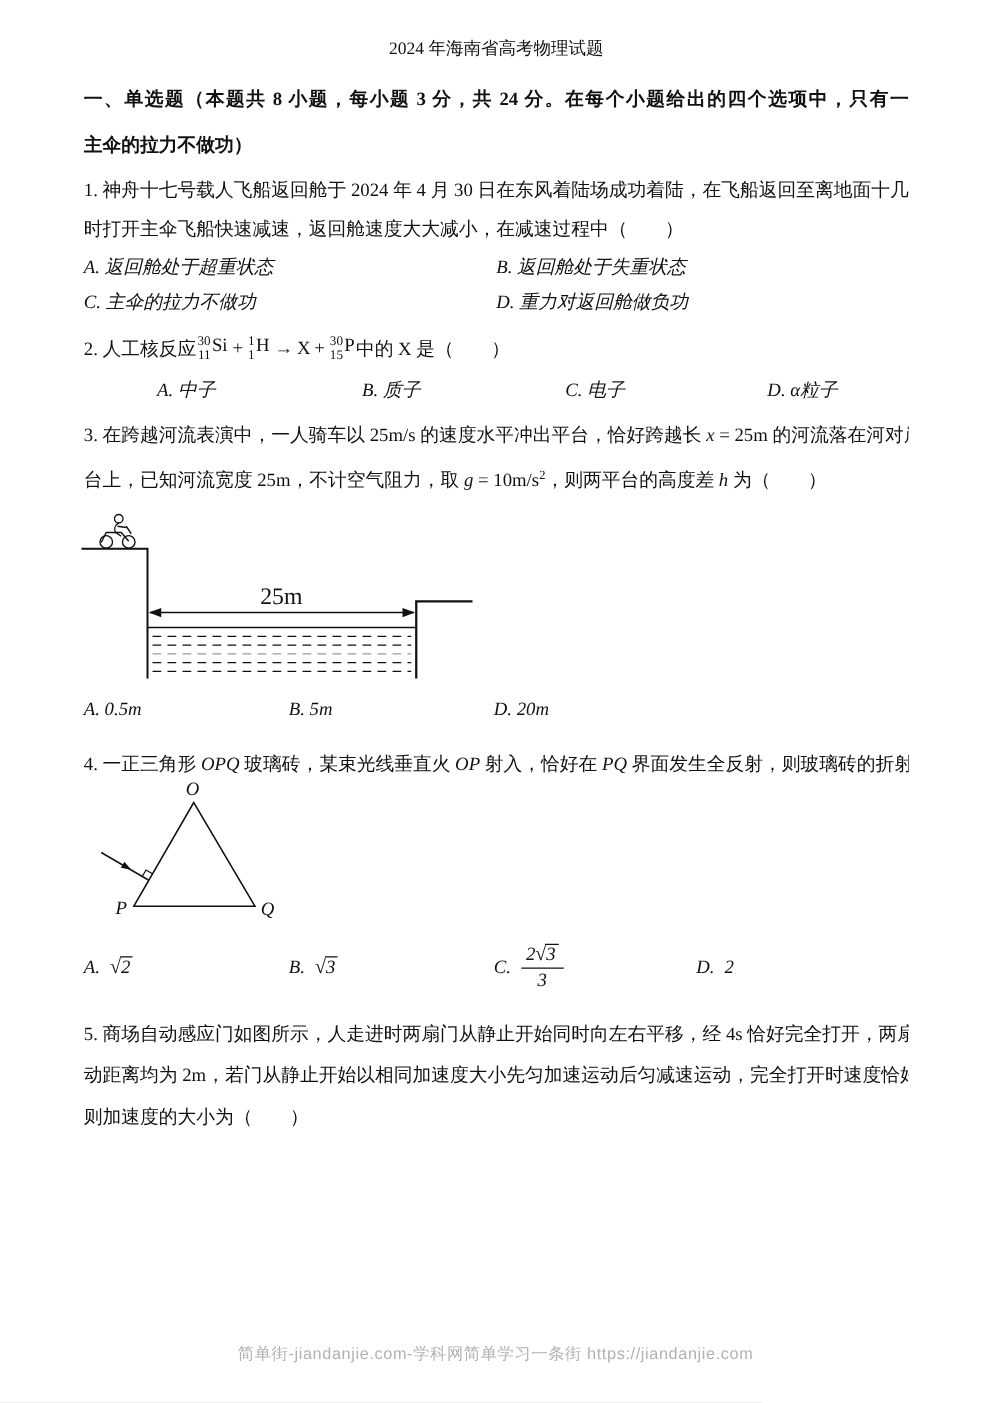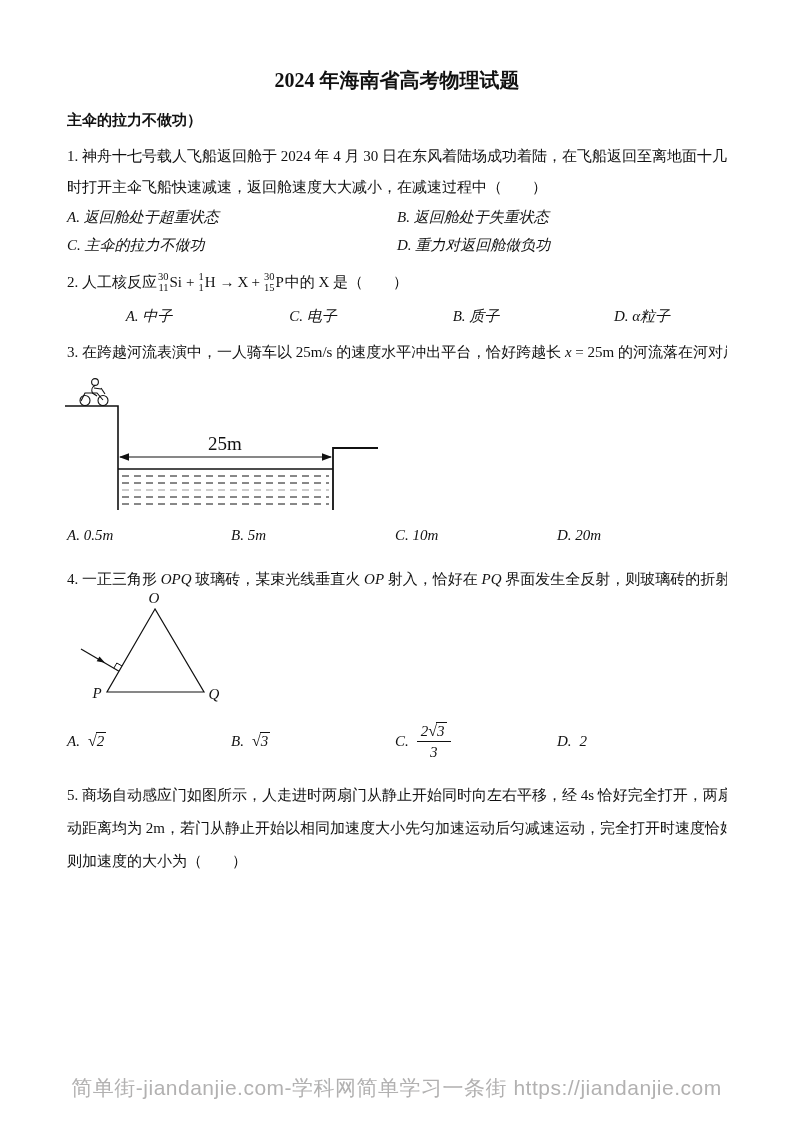--- a/index.html
+++ b/index.html
@@ -7,23 +7,23 @@
     position:relative;
     width:793px;height:1122px;
     margin:0 auto;
     background:#ffffff;
     font-family:"Liberation Serif","DejaVu Serif",serif;
     color:#111;
     overflow:hidden;
   }
   .content{padding:0 66px 0 67px;}
   .title{
-    padding-top:66px;
-    font-size:20px;line-height:28px;
-    font-weight:bold;text-align:center;
+    padding-top:26px;
+    font-size:14px;line-height:28px;
+    font-weight:normal;text-align:center;
   }
   .heading{margin-top:8px;font-size:17px;font-weight:bold;}
   .heading .line{line-height:37px;}
   .line{
     text-align:justify;text-align-last:justify;
     text-justify:inter-character;
     overflow:hidden;white-space:nowrap;
   }
   .line.last{text-align-last:left;}
   .qpara{font-size:15px;}
@@ -31,21 +31,21 @@
   .q1p .line{line-height:31px;}
   .opts{font-size:15px;font-style:italic;}
   .opts2{display:grid;grid-template-columns:330px 1fr;line-height:28px;}
   .opts4{display:grid;grid-template-columns:164px 164px 162px 1fr;line-height:30px;}
   .q2line{
     margin-top:7px;height:33px;
     display:flex;align-items:center;
     font-size:15px;
   }
   .q2line .sep{margin:0 3px;}
-  .nuclide{display:inline-flex;align-items:center;margin:0 1px;}
+  .nuclide{display:inline-flex;align-items:flex-start;margin:0 1px;}
   .scripts{
     display:inline-flex;flex-direction:column;align-items:flex-end;
     font-size:10.5px;line-height:10.5px;margin-right:1px;
   }
   .q2opts{margin-top:2px;text-align:center;}
   .q3p{margin-top:6px;}
   .q3p .line{line-height:31px;}
   .river-wrap{margin-top:8px;margin-left:-2px;height:134px;}
   .q3opts{margin-top:10px;}
   .q4p{margin-top:14px;}
@@ -65,35 +65,36 @@
     font-size:15px;line-height:18px;
   }
   .frac .num{padding:0 4px 1px 4px;border-bottom:1.2px solid #111;display:flex;justify-content:center;align-items:flex-start;}
   .frac .den{padding-top:1px;}
   .q5p{margin-top:16px;}
   .q5p .line{line-height:33px;}
   .footer{
     position:absolute;top:1074px;left:0;width:100%;
     text-align:center;
     font-family:"Liberation Sans","DejaVu Sans",sans-serif;
-    font-size:21px;color:#b2b1b1;letter-spacing:0.5px;
+    font-size:13px;color:#b2b1b1;letter-spacing:0.5px;
   }
   svg{display:block;}
   i{font-style:italic;}
   sup{font-size:10px;}
 </style>
 </head>
 <body>
 
 <div class="page">
   <div class="content">
 
     <div class="title">2024 年海南省高考物理试题</div>
 
     <div class="heading qpara">
+      <div class="line">一、单选题（本题共 8 小题，每小题 3 分，共 24 分。在每个小题给出的四个选项中，只有一</div>
       <div class="line last">主伞的拉力不做功）</div>
     </div>
 
     <div class="qpara q1p">
       <div class="line">1. 神舟十七号载人飞船返回舱于 2024 年 4 月 30 日在东风着陆场成功着陆，在飞船返回至离地面十几公里</div>
       <div class="line last">时打开主伞飞船快速减速，返回舱速度大大减小，在减速过程中（　　）</div>
     </div>
     <div class="opts opts2">
       <div>A. 返回舱处于超重状态</div>
       <div>B. 返回舱处于失重状态</div>
@@ -125,27 +126,28 @@
         <span class="scripts">
           <span>30</span>
           <span>15</span>
         </span>
         <span>P</span>
       </span>
       <span>中的 X 是（　　）</span>
     </div>
     <div class="opts opts4 q2opts">
       <div>A. 中子</div>
+      <div>B. 质子</div>
       <div>C. 电子</div>
-      <div>B. 质子</div>
       <div>D. α粒子</div>
     </div>
 
     <div class="qpara q3p">
       <div class="line">3. 在跨越河流表演中，一人骑车以 25m/s 的速度水平冲出平台，恰好跨越长 <i>x</i> = 25m 的河流落在河对岸平</div>
+      <div class="line last">台上，已知河流宽度 25m，不计空气阻力，取 <i>g</i> = 10m/s<sup>2</sup>，则两平台的高度差 <i>h</i> 为（　　）</div>
     </div>
 
     <div class="river-wrap">
       <svg width="320" height="134" viewBox="0 0 320 134">
         <g stroke="#111" fill="none" stroke-width="1.1" transform="translate(6,0)">
           <circle cx="14" cy="24.5" r="5"></circle>
           <circle cx="32" cy="24.5" r="5"></circle>
           <path d="M10,25 L14,17 L26,17 L32,24"></path>
           <path d="M30,12 L34,18"></path>
           <circle cx="24" cy="6" r="3.4"></circle>
@@ -165,21 +167,20 @@
           <line x1="57" y1="114" x2="264" y2="114" stroke="#9a9a9a"></line>
           <line x1="57" y1="121" x2="264" y2="121"></line>
           <line x1="57" y1="128" x2="264" y2="128"></line>
         </g>
       </svg>
     </div>
 
     <div class="opts opts4 q3opts">
       <div>A. 0.5m</div>
       <div>B. 5m</div>
-      <div>C. 10m</div>
       <div>D. 20m</div>
     </div>
 
     <div class="qpara q4p">
       <div class="line last">4. 一正三角形 <i>OPQ</i> 玻璃砖，某束光线垂直火 <i>OP</i> 射入，恰好在 <i>PQ</i> 界面发生全反射，则玻璃砖的折射率(　　)</div>
     </div>
 
     <div class="tri-wrap">
       <svg width="200" height="118" viewBox="0 0 200 118">
         <polygon points="88,20 40,103 137,103" fill="none" stroke="#111" stroke-width="1.2"></polygon>

